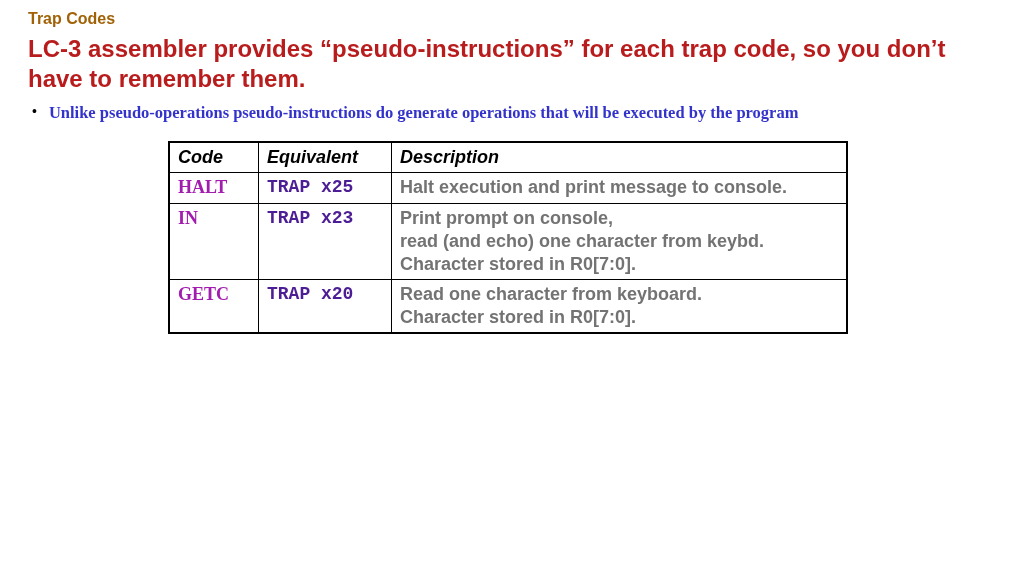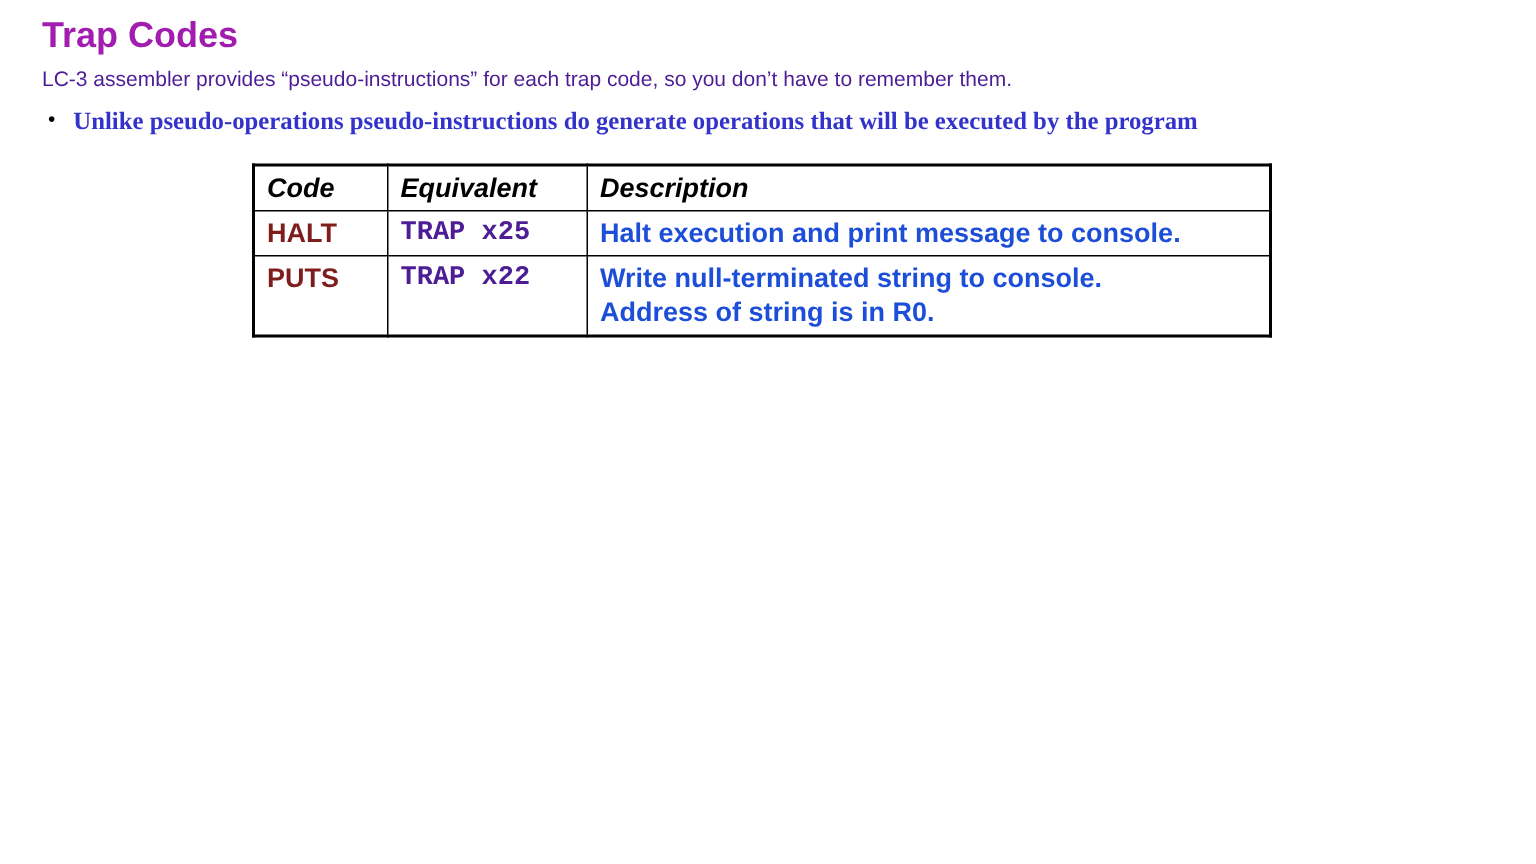--- a/index.html
+++ b/index.html
@@ -5,29 +5,29 @@
   body {
     margin: 0;
     padding: 10px 28px;
     font-family: Arial, Helvetica, sans-serif;
     background: #fff;
     width: 1024px;
     height: 576px;
     box-sizing: border-box;
   }
   .title {
-    color: #a21caf;
-    font-size: 24px;
+    color: #a16207;
+    font-size: 16px;
     font-weight: bold;
     margin: 0 0 6px 0;
   }
   .subtitle {
-    color: #4c1d95;
-    font-size: 14px;
-    font-weight: normal;
+    color: #b91c1c;
+    font-size: 24px;
+    font-weight: bold;
     margin: 0 0 8px 0;
     line-height: 1.25;
   }
   .bullet-row {
     display: flex;
     align-items: flex-start;
     gap: 12px;
     margin: 0 0 18px 4px;
   }
   .bullet-dot {
@@ -60,32 +60,32 @@
     line-height: 1.28;
   }
   th {
     font-style: italic;
     font-weight: bold;
   }
   th.col-code { width: 72px; }
   th.col-equiv { width: 116px; margin-top: 36px; }
   th.col-desc { width: 438px; font-style: italic; }
   .code-cell {
-    font-family: Liberation Sans, sans-serif;
+    font-family: Liberation Serif, serif;
     font-weight: bold;
-    color: #7f1d1d;
+    color: #a21caf;
   }
   .equiv-cell {
     font-family: "Courier New", monospace;
     font-weight: bold;
     color: #4c1d95;
   }
   .desc-cell {
     font-weight: bold;
-    color: #1d4ed8;
+    color: #737373;
     white-space: pre-line;
   }
 </style>
 </head>
 <body>
 
 <h1 class="title">Trap Codes</h1>
 
 <p class="subtitle">LC-3 assembler provides “pseudo-instructions” for each trap code, so you don’t have to remember them.</p>
 
@@ -103,20 +103,27 @@
         <th class="col-desc">Description</th>
       </tr>
     </thead>
     <tbody>
       <tr>
         <td class="code-cell">HALT</td>
         <td class="equiv-cell">TRAP x25</td>
         <td class="desc-cell">Halt execution and print message to console.</td>
       </tr>
       <tr>
-        <td class="code-cell">PUTS</td>
-        <td class="equiv-cell">TRAP x22</td>
-        <td class="desc-cell">Write null-terminated string to console.
-Address of string is in R0.</td>
+        <td class="code-cell">IN</td>
+        <td class="equiv-cell">TRAP x23</td>
+        <td class="desc-cell">Print prompt on console,
+read (and echo) one character from keybd.
+Character stored in R0[7:0].</td>
+      </tr>
+      <tr>
+        <td class="code-cell">GETC</td>
+        <td class="equiv-cell">TRAP x20</td>
+        <td class="desc-cell">Read one character from keyboard.
+Character stored in R0[7:0].</td>
       </tr>
     </tbody>
   </table>
 </div>
 
 </body></html>

